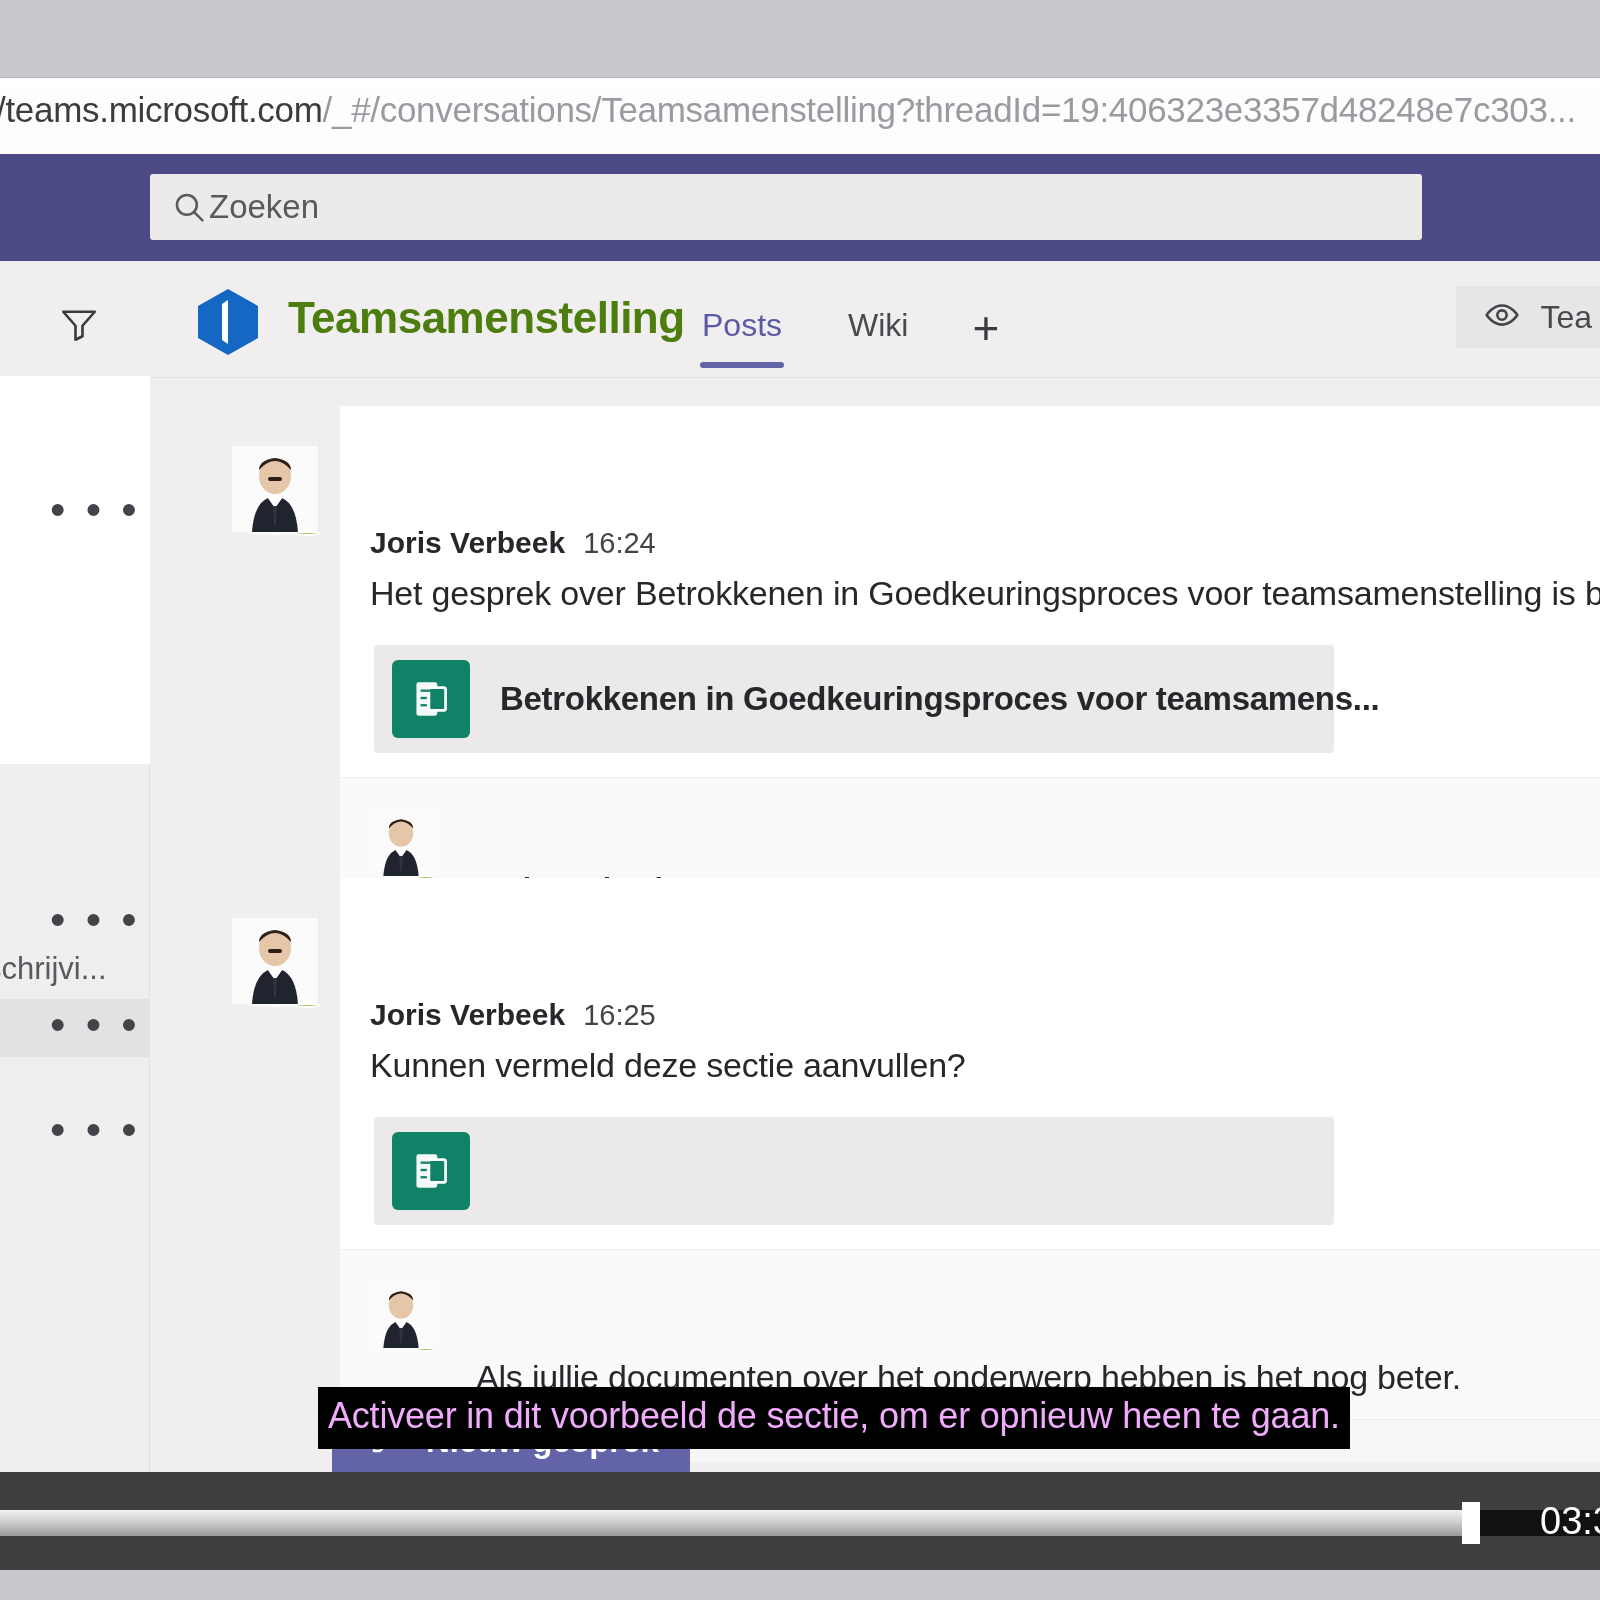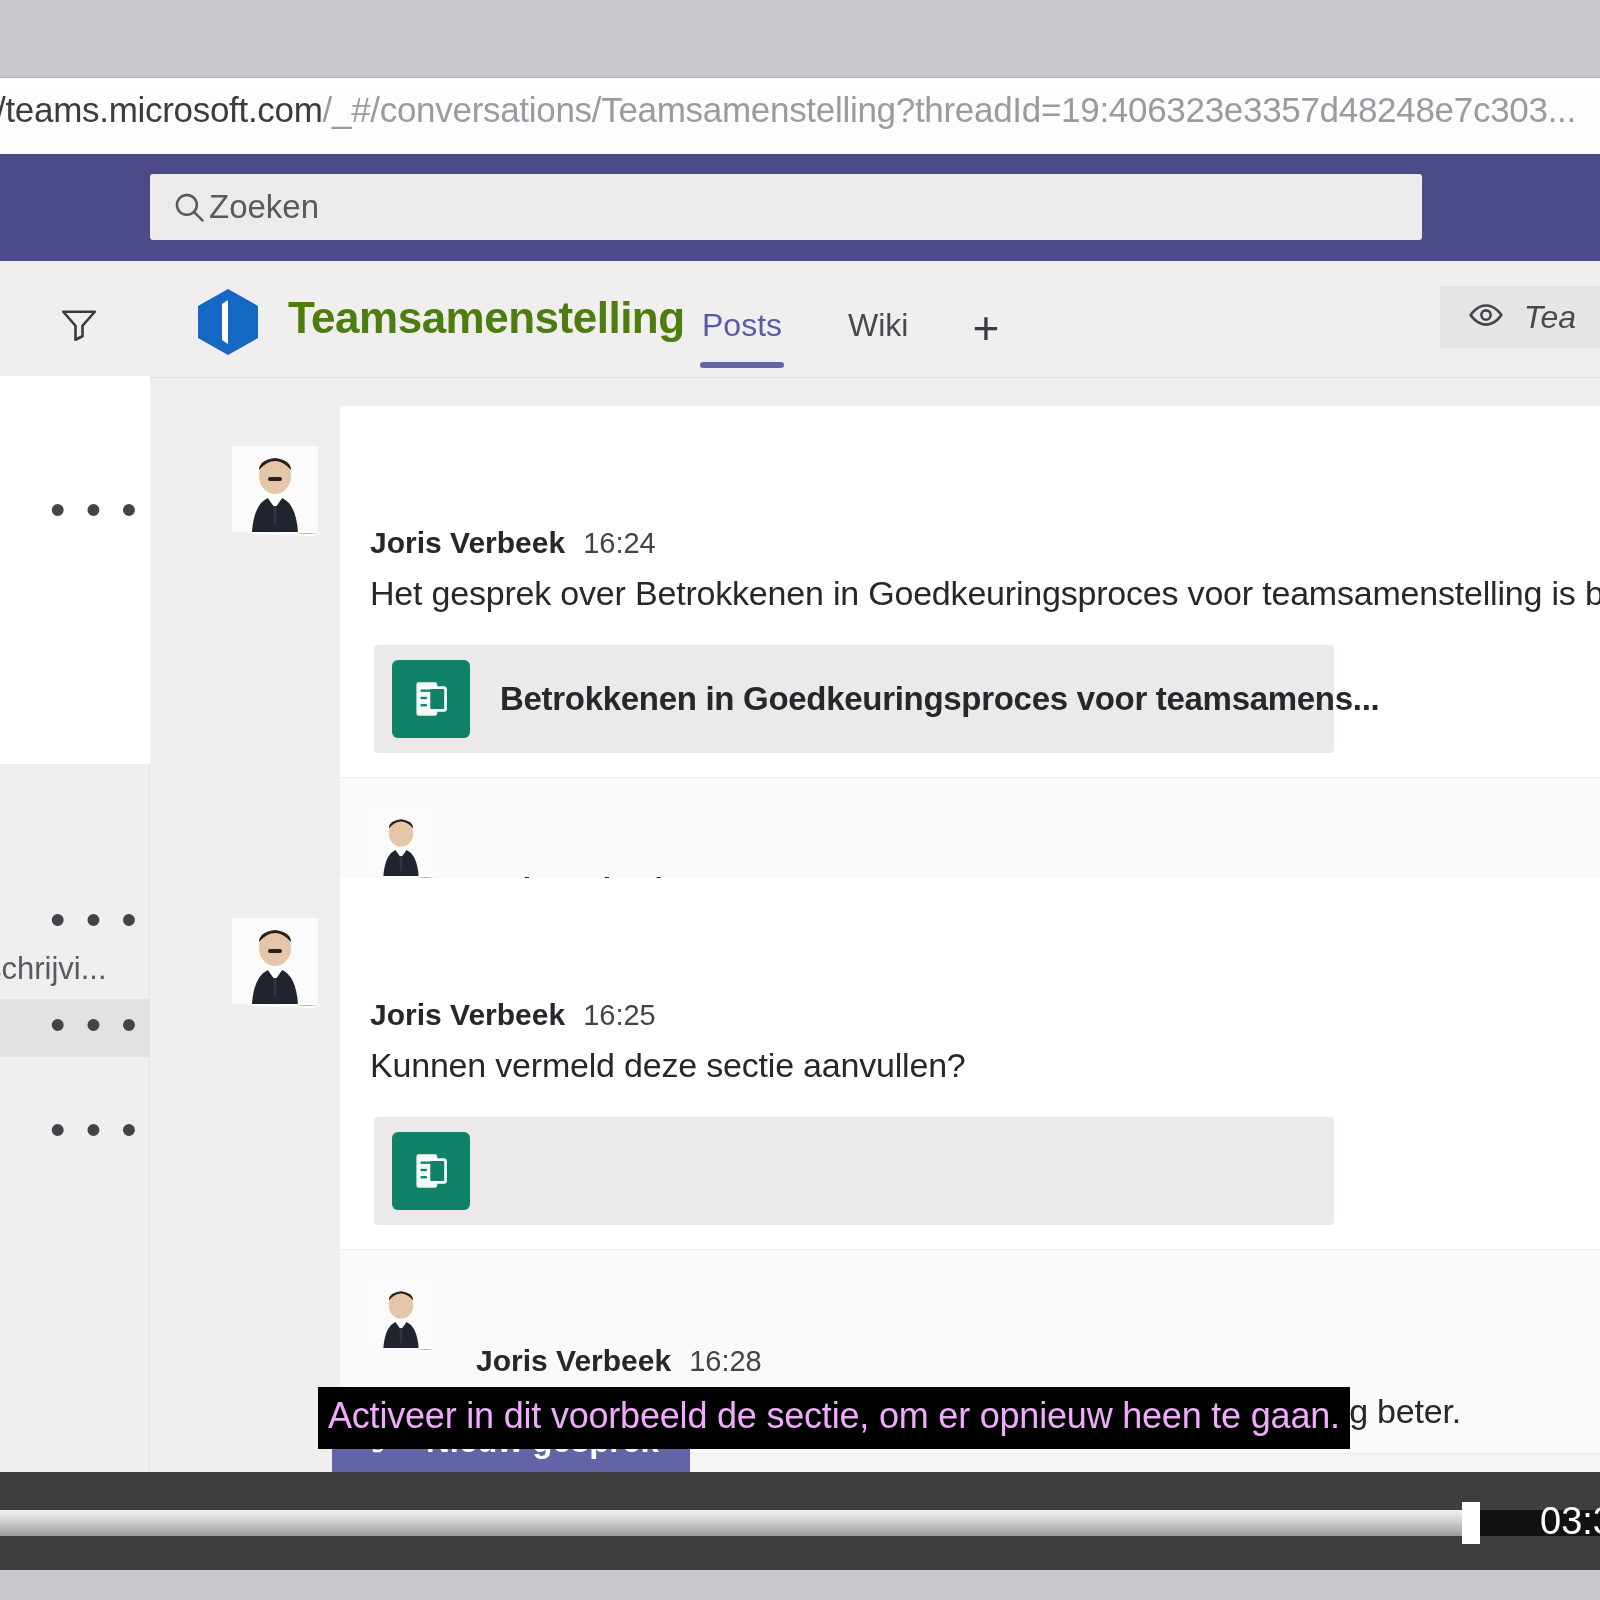--- a/index.html
+++ b/index.html
@@ -94,21 +94,21 @@
   }
   .tab.active { color: #5b5ba5; }
   .tab.active::after {
     content: ""; position: absolute; left: 26px; right: 26px; bottom: 0;
     height: 6px; background: #6264a7; border-radius: 3px;
   }
   .tab-plus { font-size: 46px; color: #3c3a41; padding: 0 20px 18px 26px; font-weight: 300; }
   .team-view-btn {
     position: absolute; right: 0; top: 25px; height: 62px;
     background: #e7e5e5; display: flex; align-items: center; gap: 20px;
-    padding: 0 24px 0 28px; white-space: nowrap; font-style: italic;
+    padding: 0 8px 0 28px; white-space: nowrap;
   }
   .team-view-btn .lbl { font-size: 32px; color: #4a484f; }
 
   
   .conv {
     position: absolute; left: 150px; top: 117px; width: 1450px; height: 1094px;
     background: #f0eeee; overflow: hidden;
   }
 
   .thread { position: absolute; left: 190px; width: 1260px; }
@@ -409,21 +409,20 @@
               <path d="M41 60 L45 60 L44 80 L42 80 Z" fill="#30343e"></path>
             </svg>
           </span>
           <span class="presence">
             <svg viewBox="0 0 24 24" fill="none" stroke="#ffffff" stroke-width="3.4">
               <path d="M5 12.5 L10 17.5 L19 7" stroke-linecap="round" stroke-linejoin="round"></path>
             </svg>
           </span>
         </span>
 
-        <div class="meta"><span>Joris Verbeek</span><span class="time">16:28</span></div>
 
         <div class="body-text">Als jullie documenten over het onderwerp hebben is het nog beter.</div>
       </div>
 
       <div class="reply-action">
         
         
       </div>
     </div>
 

